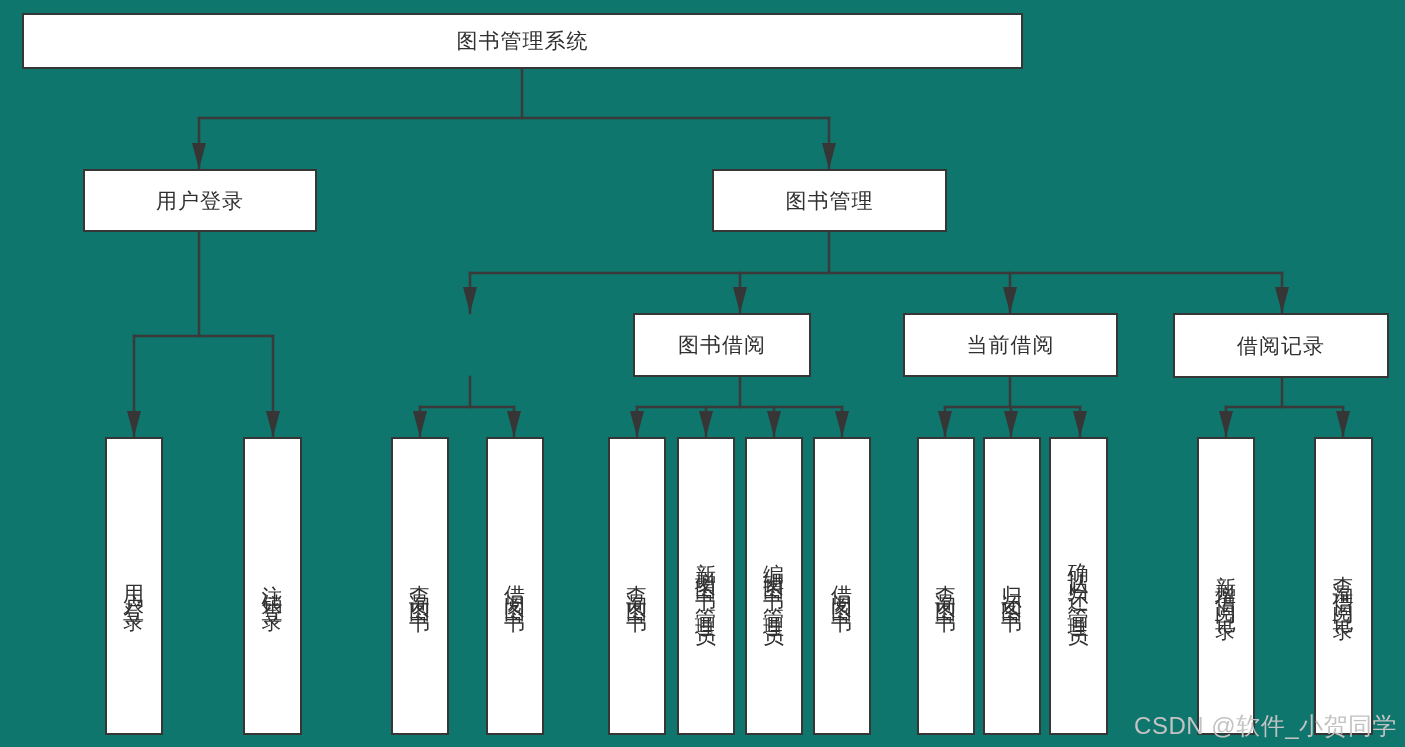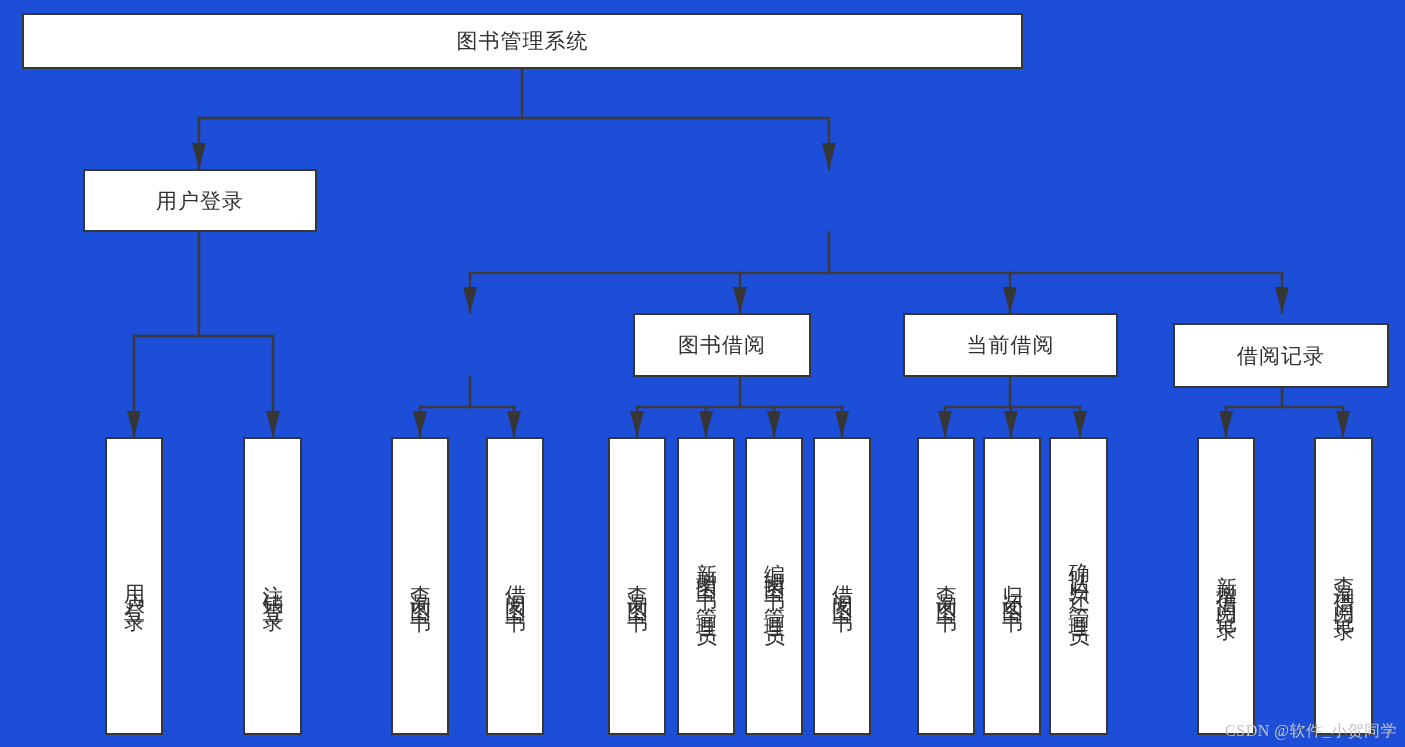--- a/index.html
+++ b/index.html
@@ -1,33 +1,33 @@
 <!DOCTYPE html>
 <html><head>
 <meta charset="utf-8">
 <style>
   html,body{margin:0;padding:0;background:#ffffff;}
   .canvas{
-    position:relative;width:1405px;height:747px;background:#1d4ed8;overflow:hidden;
-    font-family:Liberation Serif, serif;
+    position:relative;width:1405px;height:747px;background:#0f766e;overflow:hidden;
+    font-family:Liberation Sans, sans-serif;
   }
   .wires{position:absolute;left:0;top:0;width:1405px;height:747px;}
   .ln{stroke:#3a3a3a;stroke-width:2.5;fill:none;stroke-linecap:square;}
   .nodebox{
     position:absolute;box-sizing:border-box;border:2.5px solid #363636;background:#ffffff;
     display:flex;align-items:center;justify-content:center;color:#303030;
   }
   .hbox{font-size:21px;letter-spacing:1px;}
   .vbox span{
     writing-mode:vertical-rl;text-orientation:mixed;
     font-size:21px;letter-spacing:9px;color:#303030;line-height:1;
   }
   .watermark{
     position:absolute;right:8px;bottom:5px;z-index:5;
-    font-size:16px;color:#c3c3c3;letter-spacing:0.5px;white-space:nowrap;
+    font-size:24px;color:#c3c3c3;letter-spacing:0.5px;white-space:nowrap;
   }
 </style>
 </head>
 <body>
 
 <div class="canvas">
 
   <svg class="wires" viewBox="0 0 1405 747" aria-hidden="true">
     <defs>
       <marker id="ah" markerUnits="userSpaceOnUse" markerWidth="28" markerHeight="16" refX="26" refY="8" orient="auto">
@@ -76,28 +76,31 @@
     <line class="ln" x1="1343" y1="407" x2="1343" y2="437" marker-end="url(#ah)"></line>
   </svg>
 
   <div class="nodebox hbox" style="left:22px;top:13px;width:1001px;height:56px">
     <span>图书管理系统</span>
   </div>
 
   <div class="nodebox hbox" style="left:83px;top:169px;width:234px;height:63px">
     <span>用户登录</span>
   </div>
+  <div class="nodebox hbox" style="left:712px;top:169px;width:235px;height:63px">
+    <span>图书管理</span>
+  </div>
 
   <div class="nodebox hbox" style="left:633px;top:313px;width:178px;height:64px">
     <span>图书借阅</span>
   </div>
   <div class="nodebox hbox" style="left:903px;top:313px;width:215px;height:64px">
     <span>当前借阅</span>
   </div>
-  <div class="nodebox hbox" style="left:1173px;top:323px;width:216px;height:65px">
+  <div class="nodebox hbox" style="left:1173px;top:313px;width:216px;height:65px">
     <span>借阅记录</span>
   </div>
 
   <div class="nodebox vbox" style="left:105px;top:437px;width:58px;height:298px">
     <span>用户登录</span>
   </div>
   <div class="nodebox vbox" style="left:243px;top:437px;width:59px;height:298px">
     <span>注销登录</span>
   </div>
   <div class="nodebox vbox" style="left:391px;top:437px;width:58px;height:298px">

